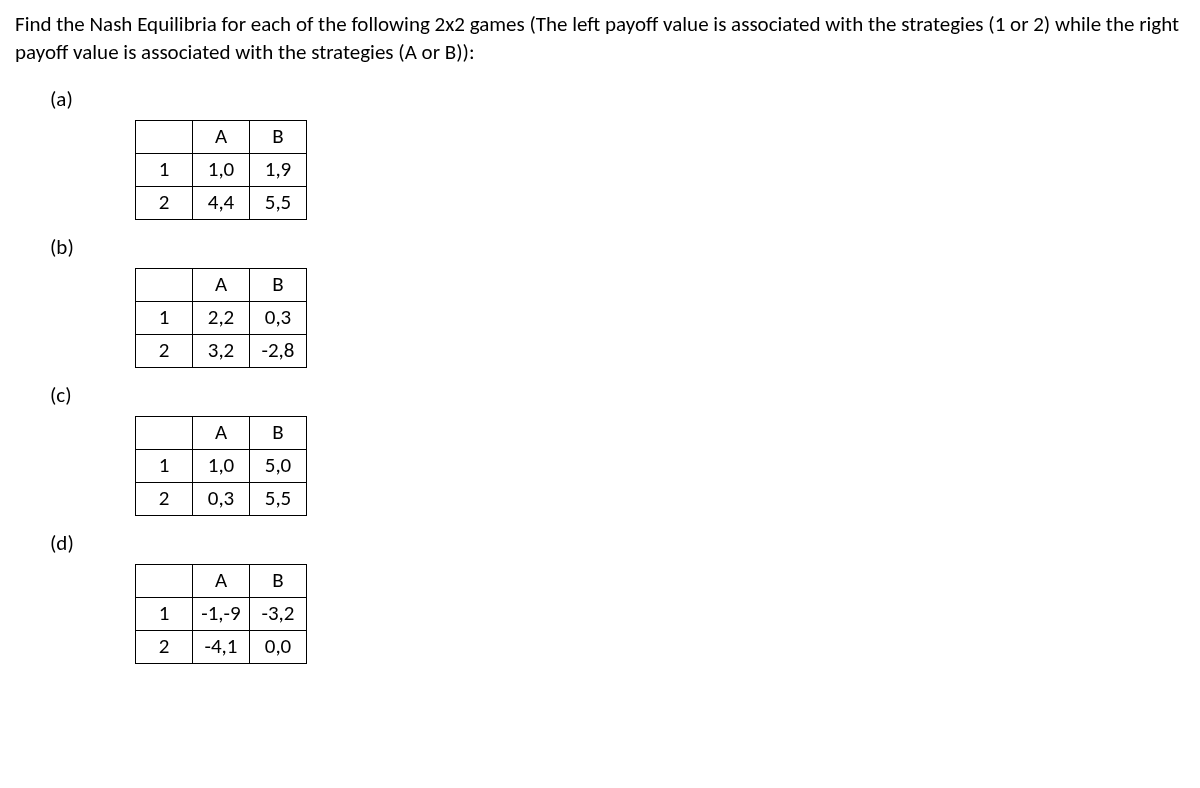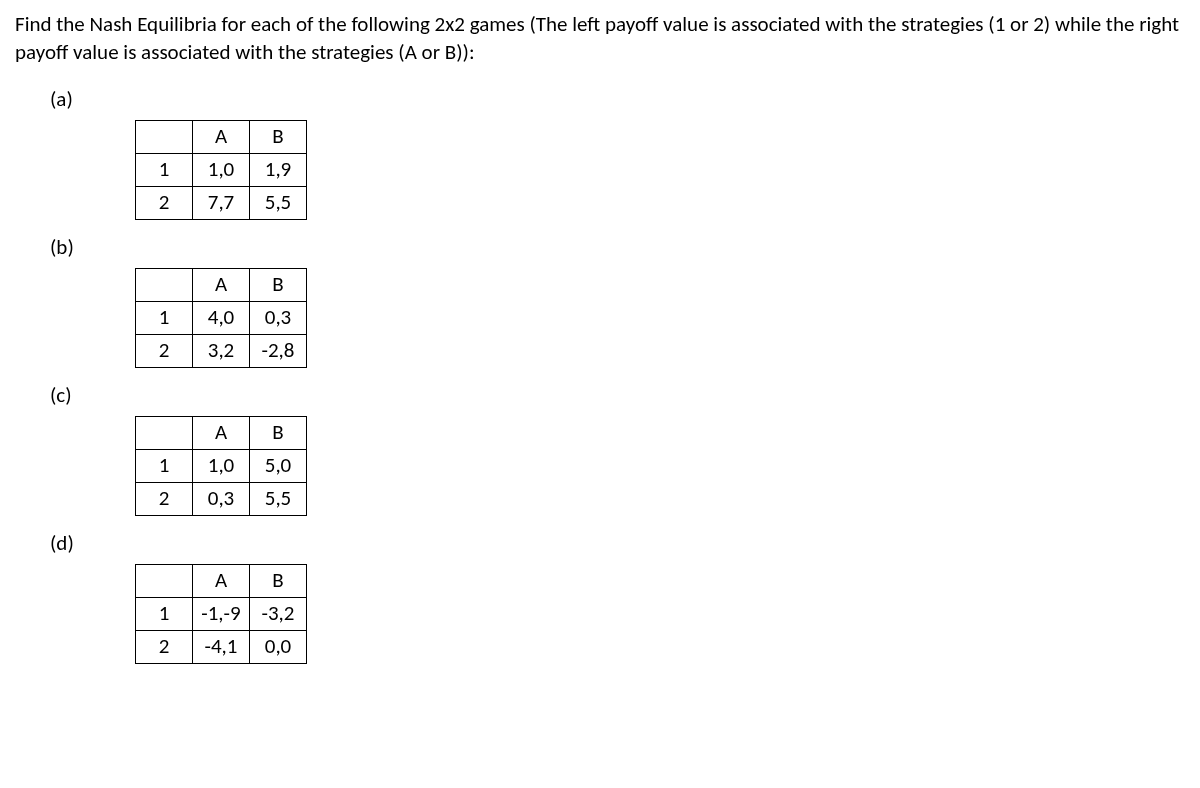--- a/index.html
+++ b/index.html
@@ -57,39 +57,39 @@
       <td>A</td>
       <td>B</td>
     </tr>
     <tr>
       <td>1</td>
       <td>1,0</td>
       <td>1,9</td>
     </tr>
     <tr>
       <td>2</td>
-      <td>7,7</td>
+      <td>4,4</td>
       <td>5,5</td>
     </tr>
   </tbody>
     </table>
 </div>
 
 <div class="part-block">
   <span class="part-label">(b)</span>
   <table>
     <tbody>
         <tr>
       <td></td>
       <td>A</td>
       <td>B</td>
     </tr>
     <tr>
       <td>1</td>
-      <td>4,0</td>
+      <td>2,2</td>
       <td>0,3</td>
     </tr>
     <tr>
       <td>2</td>
       <td>3,2</td>
       <td>-2,8</td>
     </tr>
   </tbody>
     </table>
 </div>

